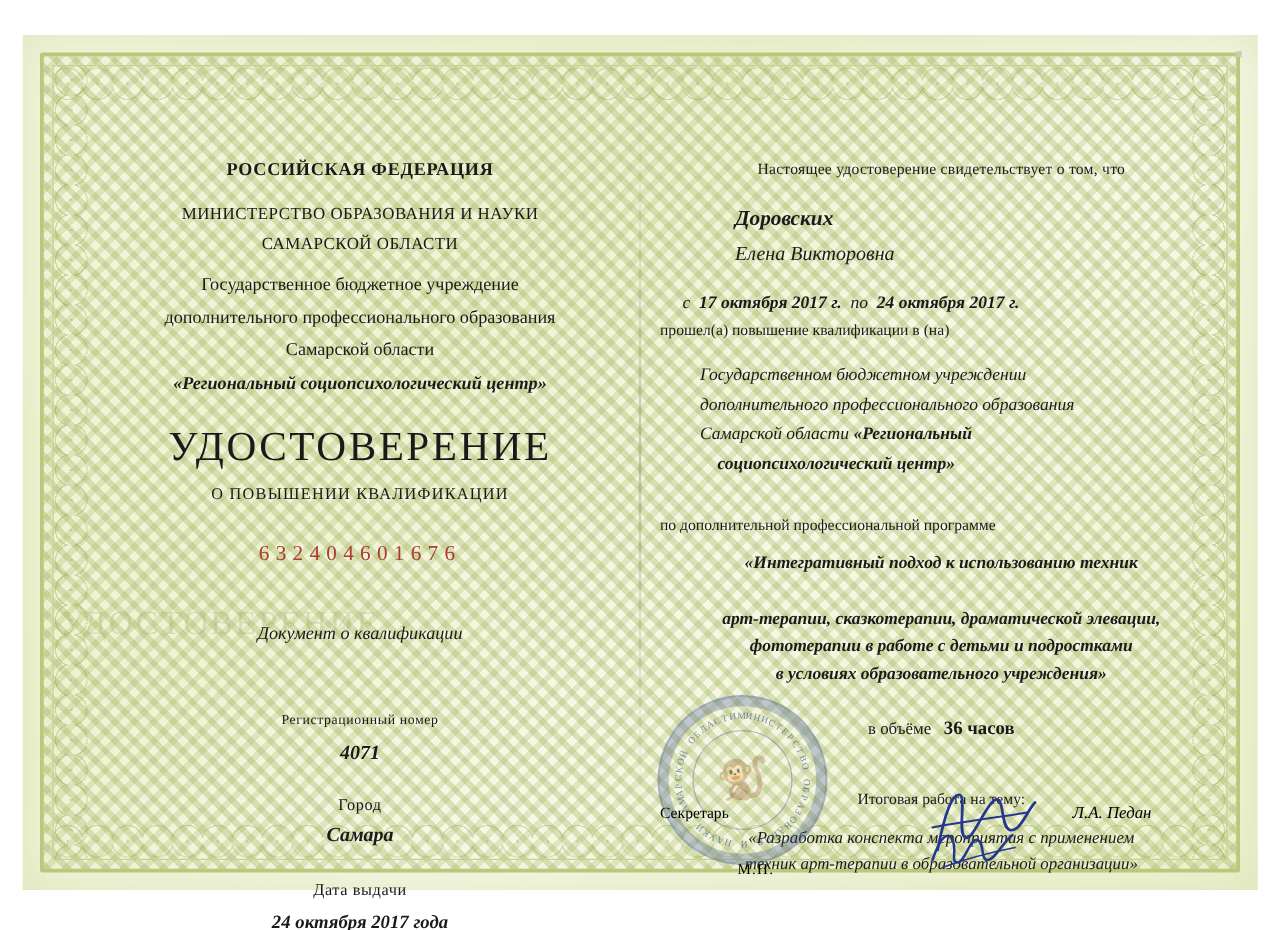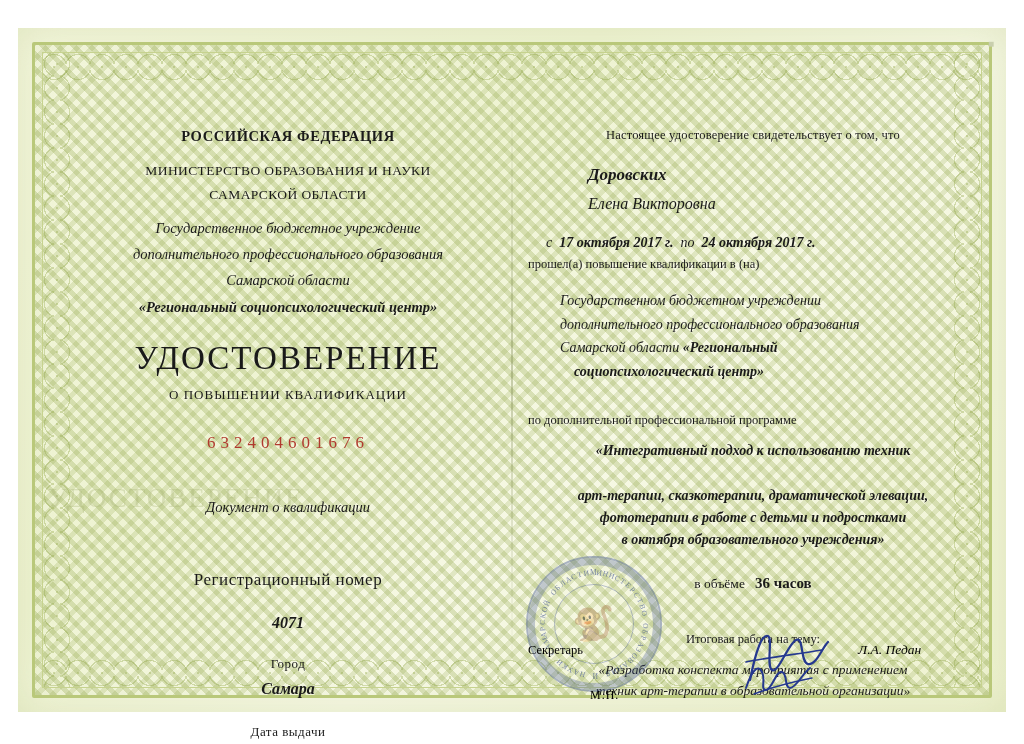--- a/index.html
+++ b/index.html
@@ -136,21 +136,20 @@
     margin-bottom: 16px;
   }
   .ministry {
     font-size: 13.5px;
     letter-spacing: 0.4px;
     line-height: 1.45;
     margin-bottom: 14px;
   }
   .org {
     font-size: 14.5px;
-    font-style: italic;
     line-height: 1.5;
     margin-bottom: 4px;
   }
   .org-name {
     font-size: 14.5px;
     font-style: italic;
     font-weight: bold;
     margin-top: 8px;
     margin-bottom: 24px;
   }
@@ -171,23 +170,23 @@
     color: #b03a2e;
     margin-bottom: 46px;
     font-family: "Liberation Serif", serif;
   }
   .doc-kind {
     font-size: 14.5px;
     font-style: italic;
     margin-bottom: 54px;
   }
   .reg-label {
-    font-size: 17px;
+    font-size: 11px;
     letter-spacing: 0.5px;
-    margin-bottom: 24px;
+    margin-bottom: 12px;
   }
   .reg-value {
     font-size: 16px;
     font-weight: bold;
     font-style: italic;
     margin-bottom: 24px;
   }
   .city-label {
     font-size: 13px;
     letter-spacing: 0.5px;
@@ -439,21 +438,21 @@
       <p class="line r-org">
         <span>Самарской области</span>
         <span class="r-org-strong">«Региональный</span>
       </p>
       <p class="line r-org r-org-strong" style="margin-left:46px;">социопсихологический центр»</p>
 
       <p class="line r-prog-label">по дополнительной профессиональной программе</p>
       <p class="line r-prog">«Интегративный подход к использованию техник</p>
       <p class="line r-prog" style="margin-bottom:0;">арт-терапии, сказкотерапии, драматической элевации,</p>
       <p class="line r-prog" style="margin-bottom:0;">фототерапии в работе с детьми и подростками</p>
-      <p class="line r-prog">в октября образовательного учреждения»</p>
+      <p class="line r-prog">в условиях образовательного учреждения»</p>
 
       <p class="line r-volume">
         <span>в объёме</span>
         &nbsp;&nbsp;<b>36 часов</b>
       </p>
 
       <p class="line r-final-label">Итоговая работа на тему:</p>
       <p class="line r-final" style="margin-bottom:0;">«Разработка конспекта мероприятия с применением</p>
       <p class="line r-final">техник арт-терапии в образовательной организации»</p>
     </div>

